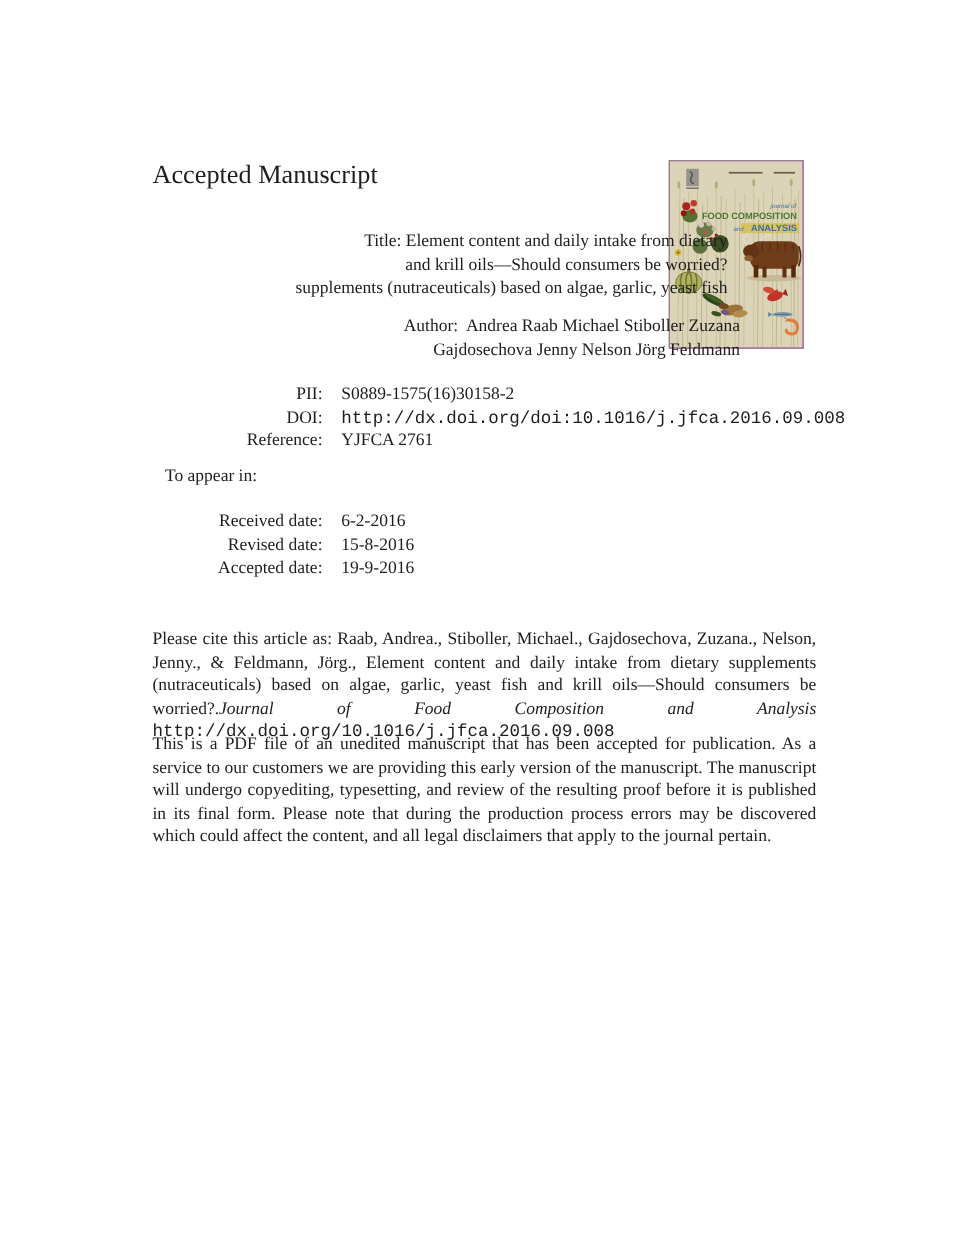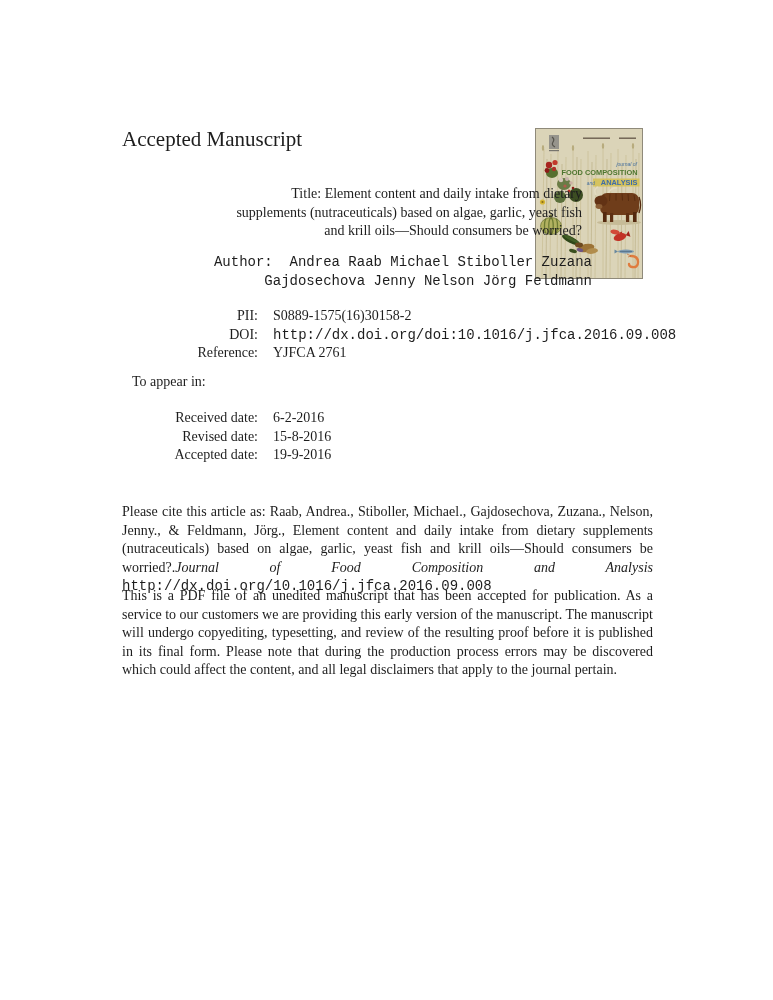--- a/index.html
+++ b/index.html
@@ -5,21 +5,21 @@
   html,body{margin:0;padding:0;background:#ffffff;}
   .page{
     position:relative;width:773px;height:1000px;background:#ffffff;
     font-family:"Liberation Serif","DejaVu Serif",serif;color:#1d1d1d;overflow:hidden;
   }
   .abs{position:absolute;}
   .heading{left:122px;top:127px;font-size:21px;line-height:24px;font-weight:400;}
   .body-text{font-size:14px;line-height:18.6px;text-align:right;}
   .pre{white-space:pre-wrap;}
   .titleblock{left:122px;top:185px;width:460px;}
-  .authorblock{left:122px;top:253px;width:470px;font-family:Liberation Mono, monospace;}
+  .authorblock{left:122px;top:253px;width:470px;}
   .metablock{left:122px;top:307px;width:531px;}
   .row{display:flex;gap:15px;}
   .lbl{flex:0 0 136px;width:136px;}
   .toappear{left:132px;top:373px;}
   .datesblock{left:122px;top:409px;width:531px;}
   .cite{left:122px;top:484px;width:531px;text-align:justify;margin-top:19px;}
   .cite i{font-style:italic;}
   .disclaimer{left:122px;top:587px;width:531px;text-align:justify;}
   .cover{
     left:535px;top:128px;width:106px;height:149px;
@@ -170,22 +170,22 @@
 
       <g>
         <path d="M95,127 q7,0 7,6 q0,6 -6,5 q-3,-0.5 -3,-3" stroke="#df7c3e" stroke-width="2.4" fill="none" stroke-linecap="round"></path>
         <path d="M95,127 l-4,-2 M95,127 l-3,1" stroke="#c9672c" stroke-width="0.7" fill="none"></path>
       </g>
     </svg>
   </div>
 
   <div class="abs body-text titleblock">
     <div class="pre">Title: Element content and daily intake from dietary</div>
+    <div class="pre">and krill oils—Should consumers be worried?</div>
     <div class="pre">supplements (nutraceuticals) based on algae, garlic, yeast fish</div>
-    <div class="pre">and krill oils—Should consumers be worried?</div>
   </div>
 
   <div class="abs body-text authorblock">
     <div class="pre">Author:  Andrea Raab Michael Stiboller Zuzana</div>
     <div class="pre">Gajdosechova Jenny Nelson Jörg Feldmann</div>
   </div>
 
   <div class="abs body-text metablock">
     <div class="row">
       <span class="lbl">PII:</span>

